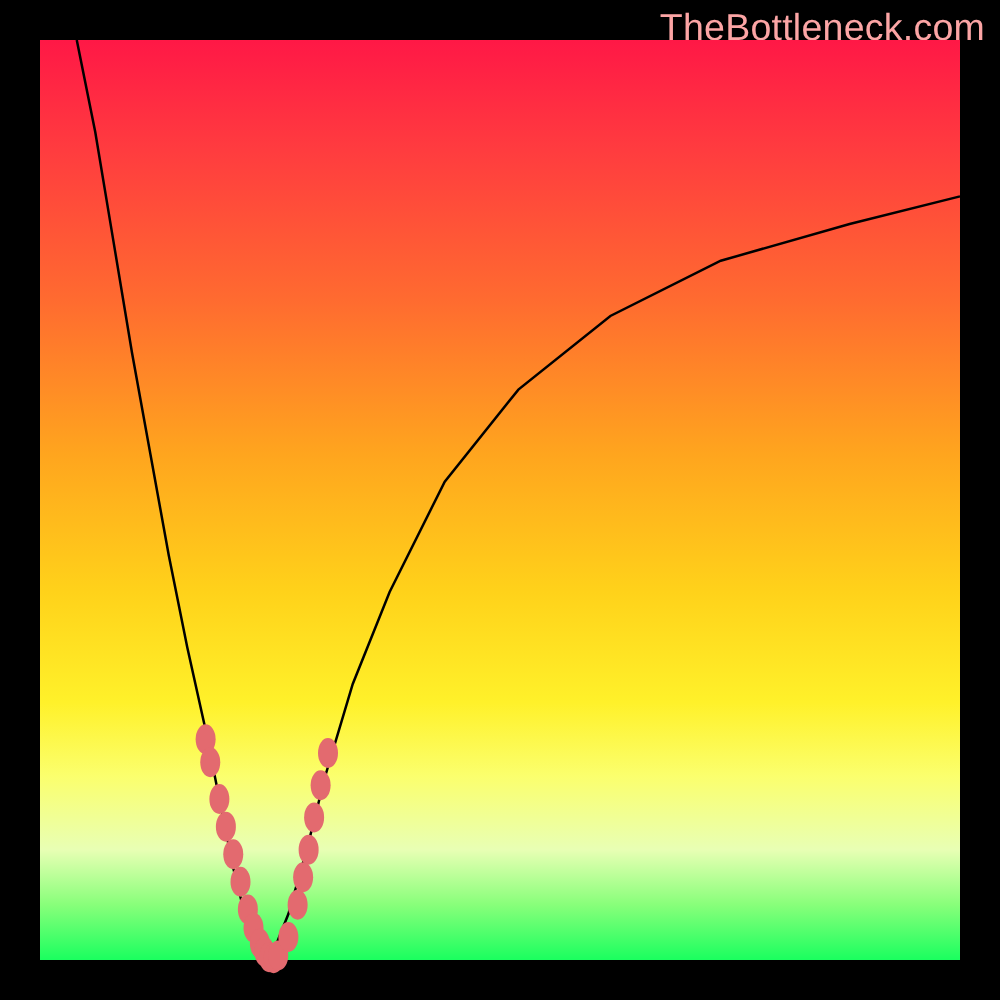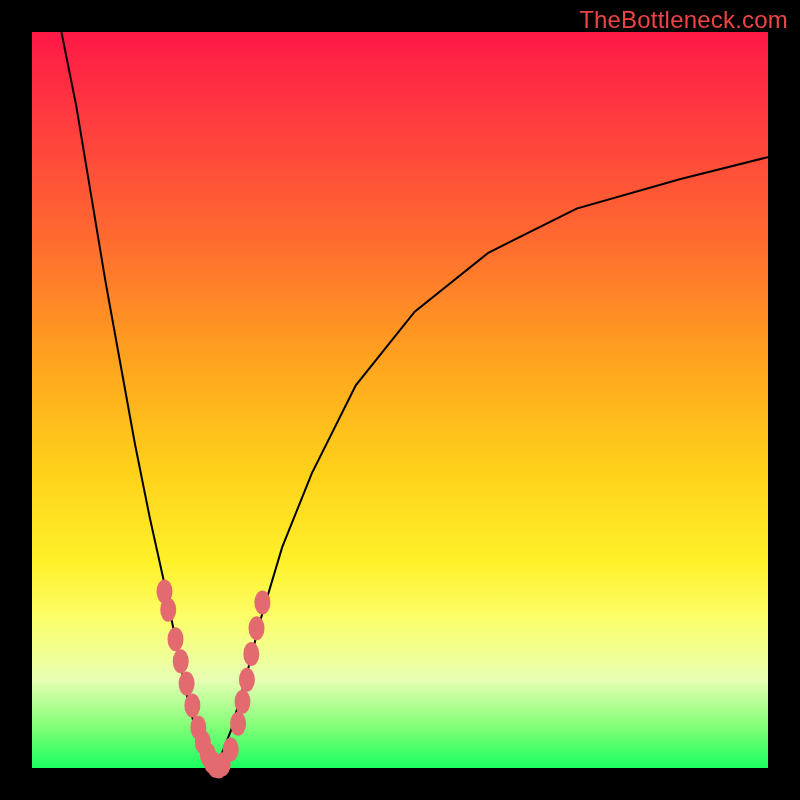--- a/index.html
+++ b/index.html
@@ -35,22 +35,22 @@
       #fbff6d 80%,
       #e8ffb4 88%,
       #88ff7a 94%,
       #1aff5f 100%
     );
   }
   .watermark {
     position: absolute;
     top: 6px;
     right: 12px;
-    color: #ef4444;
-    font-size: 24px;
+    color: #fca5a5;
+    font-size: 30px;
     font-weight: 500;
     letter-spacing: 0.2px;
     user-select: none;
   }
   svg.curves {
     position: absolute;
     inset: 0;
     width: 736px;
     height: 736px;
     overflow: visible;

